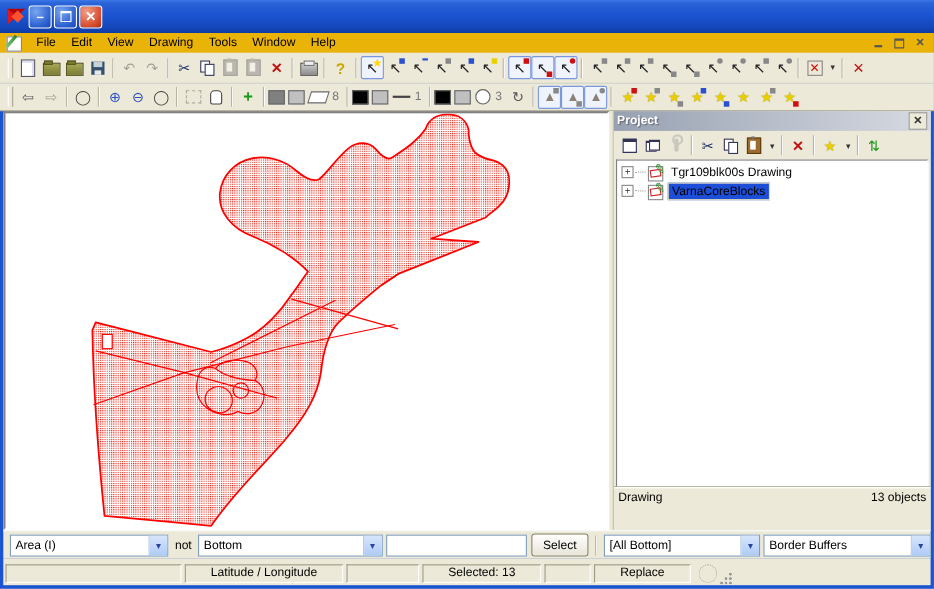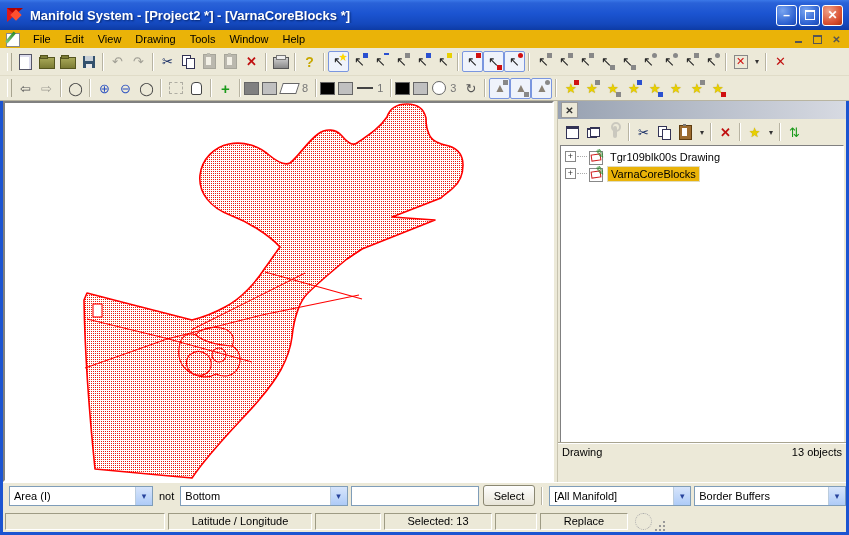--- a/index.html
+++ b/index.html
@@ -86,21 +86,21 @@
   .i-key:before{content:"";position:absolute;left:-2px;top:-4px;width:6px;height:6px;border:2px solid #999;border-radius:50%;}
   .tree{flex:1;background:#fff;border:1px solid;border-color:#808080 #fff #fff #808080;margin:0 2px;overflow:hidden;padding-top:2px;}
   .trow{height:17px;display:flex;align-items:center;padding-left:4px;}
   .plusbox{width:9px;height:9px;border:1px solid #888;background:#fff;display:flex;align-items:center;justify-content:center;font-size:9px;line-height:7px;color:#333;}
   .dotline{width:10px;border-top:1px dotted #aaa;margin:0 1px;}
   .dicon{width:16px;height:14px;position:relative;margin-right:3px;}
   .dicon .sheet{position:absolute;left:1px;top:1px;width:12px;height:12px;background:#fff;border:1px solid #888;}
   .dicon .scrib{position:absolute;left:3px;top:4px;width:8px;height:5px;border:1px solid #d02020;transform:rotate(-8deg);}
   .dicon .pencil{position:absolute;right:-1px;top:-3px;color:#2a8a2a;font-size:12px;transform:rotate(10deg);}
   .tlabel{padding:1px 3px;white-space:nowrap;}
-  .tlabel.sel{background:#eab308;border:1px solid #e0dcc0;}
+  .tlabel.sel{background:#1d4ed8;border:1px solid #e0dcc0;}
   .pinfo{height:34px;padding:2px 4px;border-top:1px solid #fff;box-shadow:0 -1px 0 #a8a490;font-size:11px;}
   .pinfo .row1{display:flex;justify-content:space-between;}
   
   #querybar{position:absolute;left:3px;right:3px;top:482px;height:26px;background:#ece9d8;display:flex;align-items:center;padding-left:6px;box-sizing:border-box;border-top:1px solid #fff;}
   .combo{height:20px;background:#fff;border:1px solid #7f9db9;display:flex;align-items:center;box-sizing:border-box;}
   .combo .cval{flex:1;padding:0 4px;white-space:nowrap;overflow:hidden;}
   .combo .cbtn{width:16px;height:18px;background:linear-gradient(180deg,#d7e5fb,#aecbf7);border-left:1px solid #bcd;display:flex;align-items:center;justify-content:center;color:#27439c;font-size:9px;}
   .qlabel{padding:0 6px;}
   .qinput{height:20px;width:128px;background:#fff;border:1px solid #7f9db9;box-sizing:border-box;font-family:"Liberation Sans",sans-serif;font-size:11px;padding:0 3px;}
   .qbtn{height:21px;padding:0 10px;margin-left:4px;background:linear-gradient(180deg,#fefefe,#e8e5d8);border:1px solid #8a8772;border-radius:3px;font-family:"Liberation Sans",sans-serif;font-size:11px;}
@@ -116,21 +116,20 @@
     radial-gradient(circle at 6px 6px,#999 1px,transparent 1.5px),
     radial-gradient(circle at 10px 2px,#999 1px,transparent 1.5px);}
 </style>
 </head>
 <body>
 
 <div id="win">
 
   <div class="titlebar">
     <span class="mlogo"></span>
-    <span class="apptitle">Manifold System - [Project2 *] - [VarnaCoreBlocks *]</span>
     <span class="wbtn">–</span>
     <span class="wbtn">
         <span class="rbox" style="width:8px;height:7px;border:1px solid #fff;border-top:2px solid #fff;"></span>
       </span>
     <span class="wbtn close">✕</span>
   </div>
 
   <div class="menubar">
     <span class="appicon"></span>
     <span class="menu-item">File</span>
@@ -390,20 +389,21 @@
           <path d="M186,251 C181,254 180,262 184,267 C189,273 198,274 203,269 C208,264 207,255 201,251 C196,247 190,248 186,251 Z"></path>
           <circle cx="214" cy="252" r="7"></circle>
           <path d="M191,232 C199,239 212,242 227,243"></path>
         </g>
       </svg>
     </div>
     <div id="splitter"></div>
 
     <div id="panel">
       <div class="phead">
+        <span class="ptitle">Project</span>
         <span class="pclose">✕</span>
       </div>
       <div class="ptoolbar">
         <span class="tb">
             <span class="i-winbox"></span>
           </span>
         <span class="tb">
             <span class="i-cascade"></span>
           </span>
         <span class="tb dim">
@@ -466,21 +466,21 @@
     </span>
     <span class="qlabel">not</span>
     <span class="combo" style="width:172px;">
       <span class="cval">Bottom</span>
       <span class="cbtn">▾</span>
     </span>
     <input class="qinput" style="margin-left: 3px;" value="">
     <button class="qbtn">Select</button>
     <span class="tsep" style="margin:0 6px;"></span>
     <span class="combo" style="width:146px;">
-      <span class="cval">[All Manifold]</span>
+      <span class="cval">[All Bottom]</span>
       <span class="cbtn">▾</span>
     </span>
     <span class="combo" style="width:156px;margin-left:3px;">
       <span class="cval">Border Buffers</span>
       <span class="cbtn">▾</span>
     </span>
   </div>
 
   <div id="statusbar">
     <span class="scell" style="width:160px;"></span>

